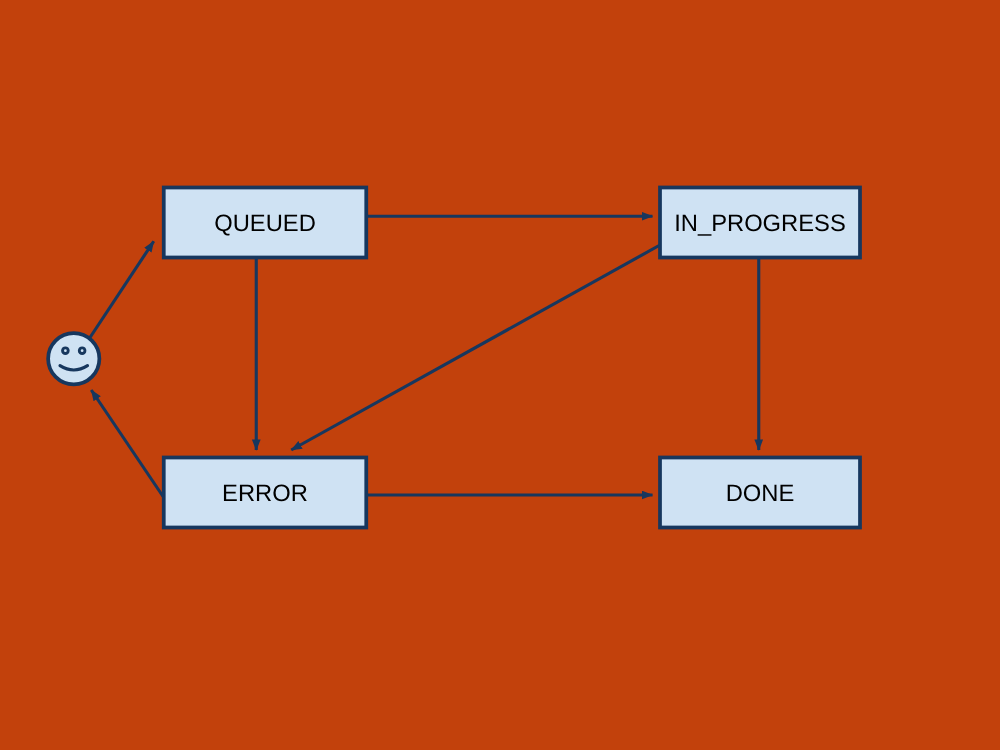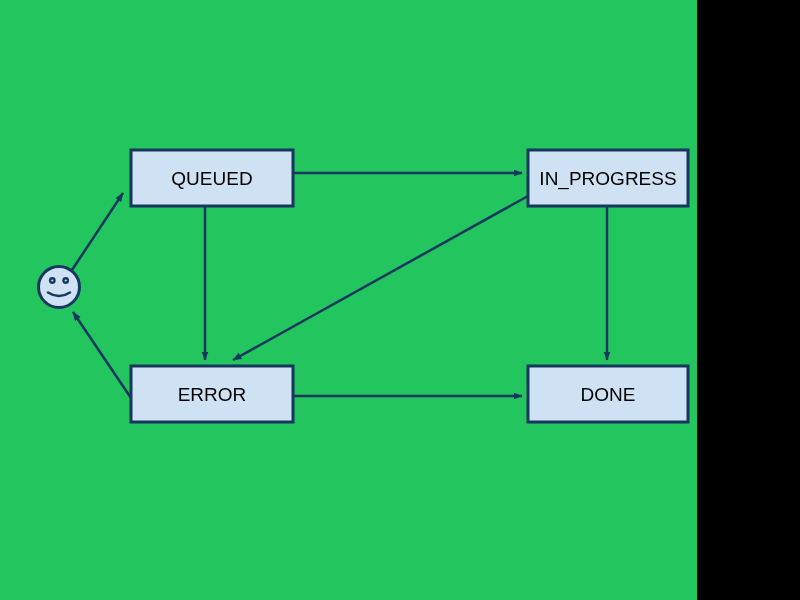--- a/index.html
+++ b/index.html
@@ -5,23 +5,23 @@
   html, body {
     margin: 0;
     padding: 0;
     background: #000000;
     width: 800px;
     height: 600px;
     overflow: hidden;
   }
   .stage {
     position: relative;
-    width: 697px;
+    width: 800px;
     height: 600px;
-    background: #22c55e;
+    background: #c2410c;
     font-family: "Liberation Sans", sans-serif;
     text-decoration: underline;
   }
   svg { display: block; }
   .node-rect {
     fill: #cfe2f3;
     stroke: #17375e;
     stroke-width: 3;
   }
   .node-label {

